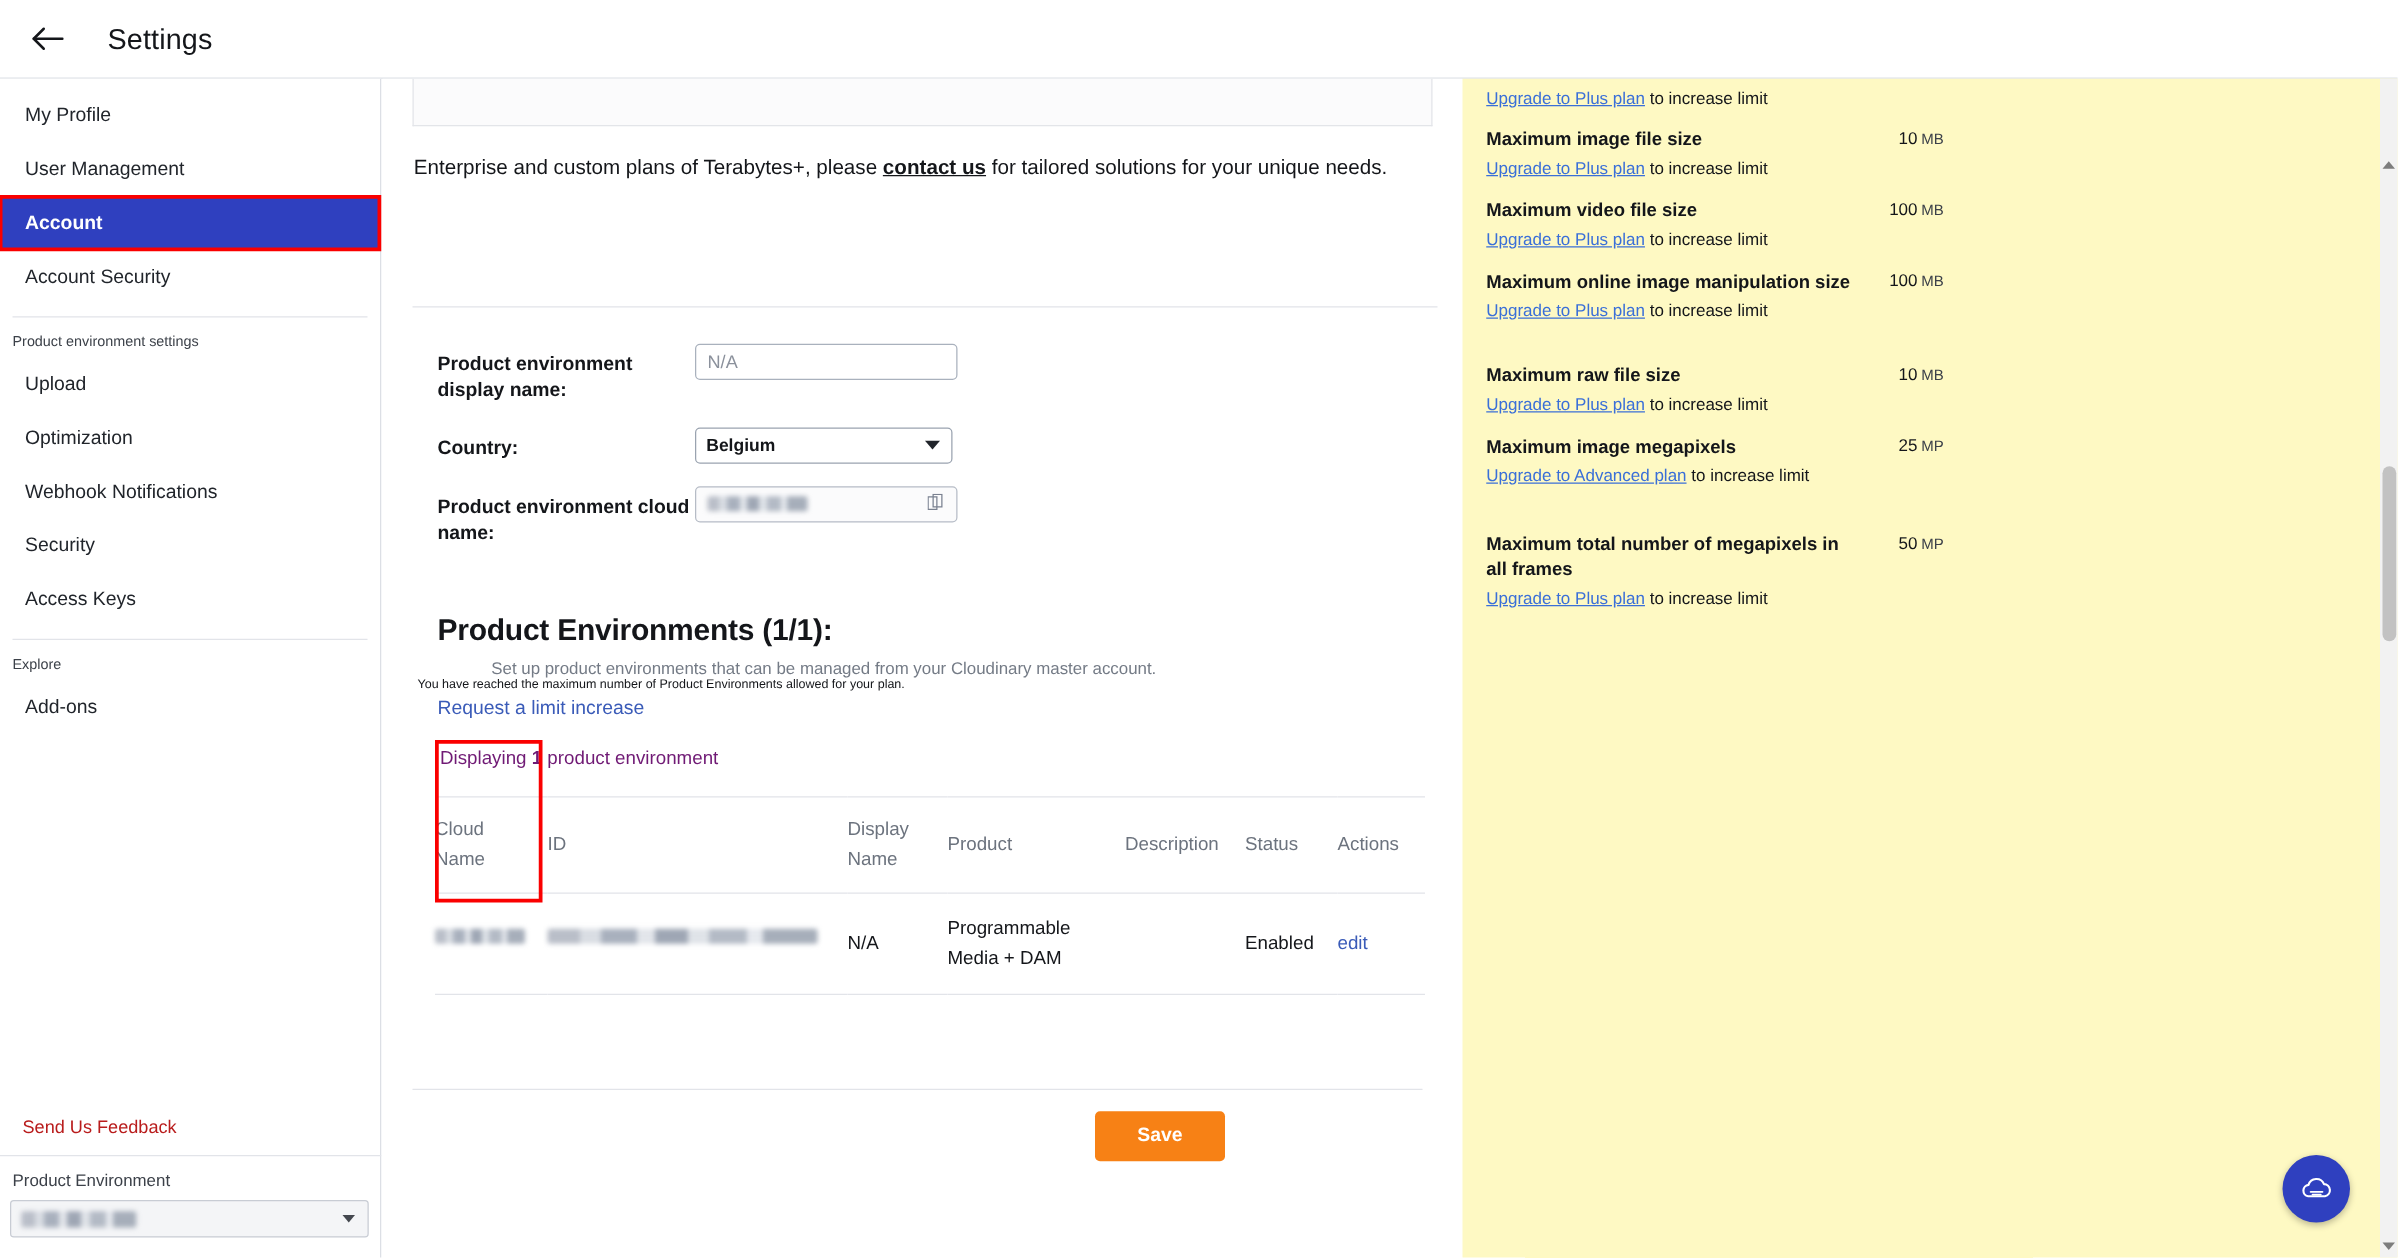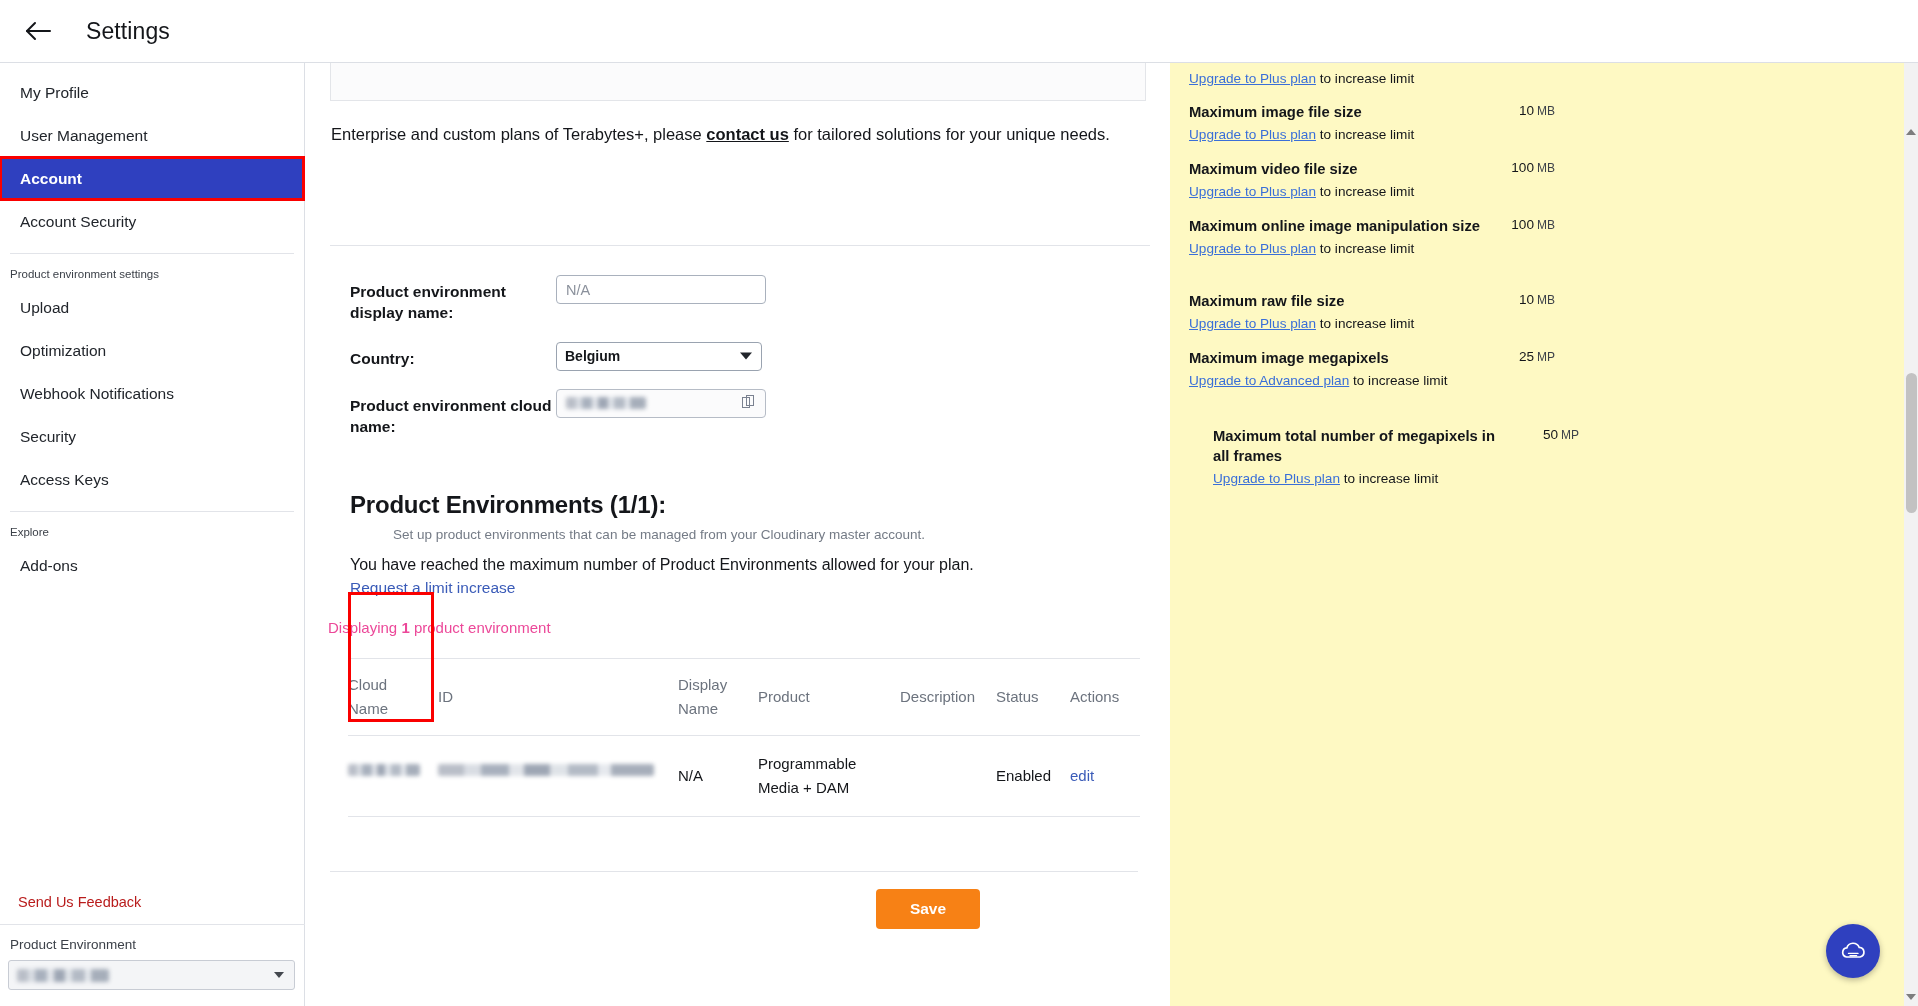--- a/index.html
+++ b/index.html
@@ -190,31 +190,31 @@
   .pe-title {
     padding-left: 44px;
     font-size: 24px; font-weight: bold; color: #14161a;
     letter-spacing: -.2px;
   }
   .pe-sub {
     padding-left: 44px; margin-top: 8px;
     font-size: 13.5px; color: #747b86; margin-left: 43px;
   }
   .pe-max {
-    padding-left: 44px; margin-top: 14px;
-    font-size: 16px; color: #14161a;
+    padding-left: 28px; 
+    font-size: 10px; color: #14161a;
   }
   .pe-request {
     padding-left: 44px; margin-top: 5px;
     font-size: 15.5px; color: #3a5bb8;
     cursor: pointer;
   }
   .pe-displaying {
-    padding-left: 22px; margin-top: 22px;
-    font-size: 15px; color: #ec4899;
+    padding-left: 46px; margin-top: 22px;
+    font-size: 15px; color: #701a75;
   }
   .pe-displaying b { font-weight: bold; }
 
   table.pe-table {
     margin: 22px 0 0 42px;
     width: 790px;
     border-collapse: collapse;
     table-layout: fixed;
   }
   table.pe-table th {
@@ -542,21 +542,21 @@
     <div class="limit-block" style="top:286px;">
       <div class="limit-name">Maximum image megapixels</div>
       <div class="limit-upgrade">
         <a>Upgrade to Advanced plan</a><span> to increase limit</span>
       </div>
       <div class="limit-val">
         <span class="num">25</span><span class="unit">MP</span>
       </div>
     </div>
 
-    <div class="limit-block" style="top:364px;margin-left:24px;">
+    <div class="limit-block" style="top:364px;">
       <div class="limit-name">Maximum total number of megapixels in all frames</div>
       <div class="limit-upgrade">
         <a>Upgrade to Plus plan</a><span> to increase limit</span>
       </div>
       <div class="limit-val">
         <span class="num">50</span><span class="unit">MP</span>
       </div>
     </div>
 
   </div>

